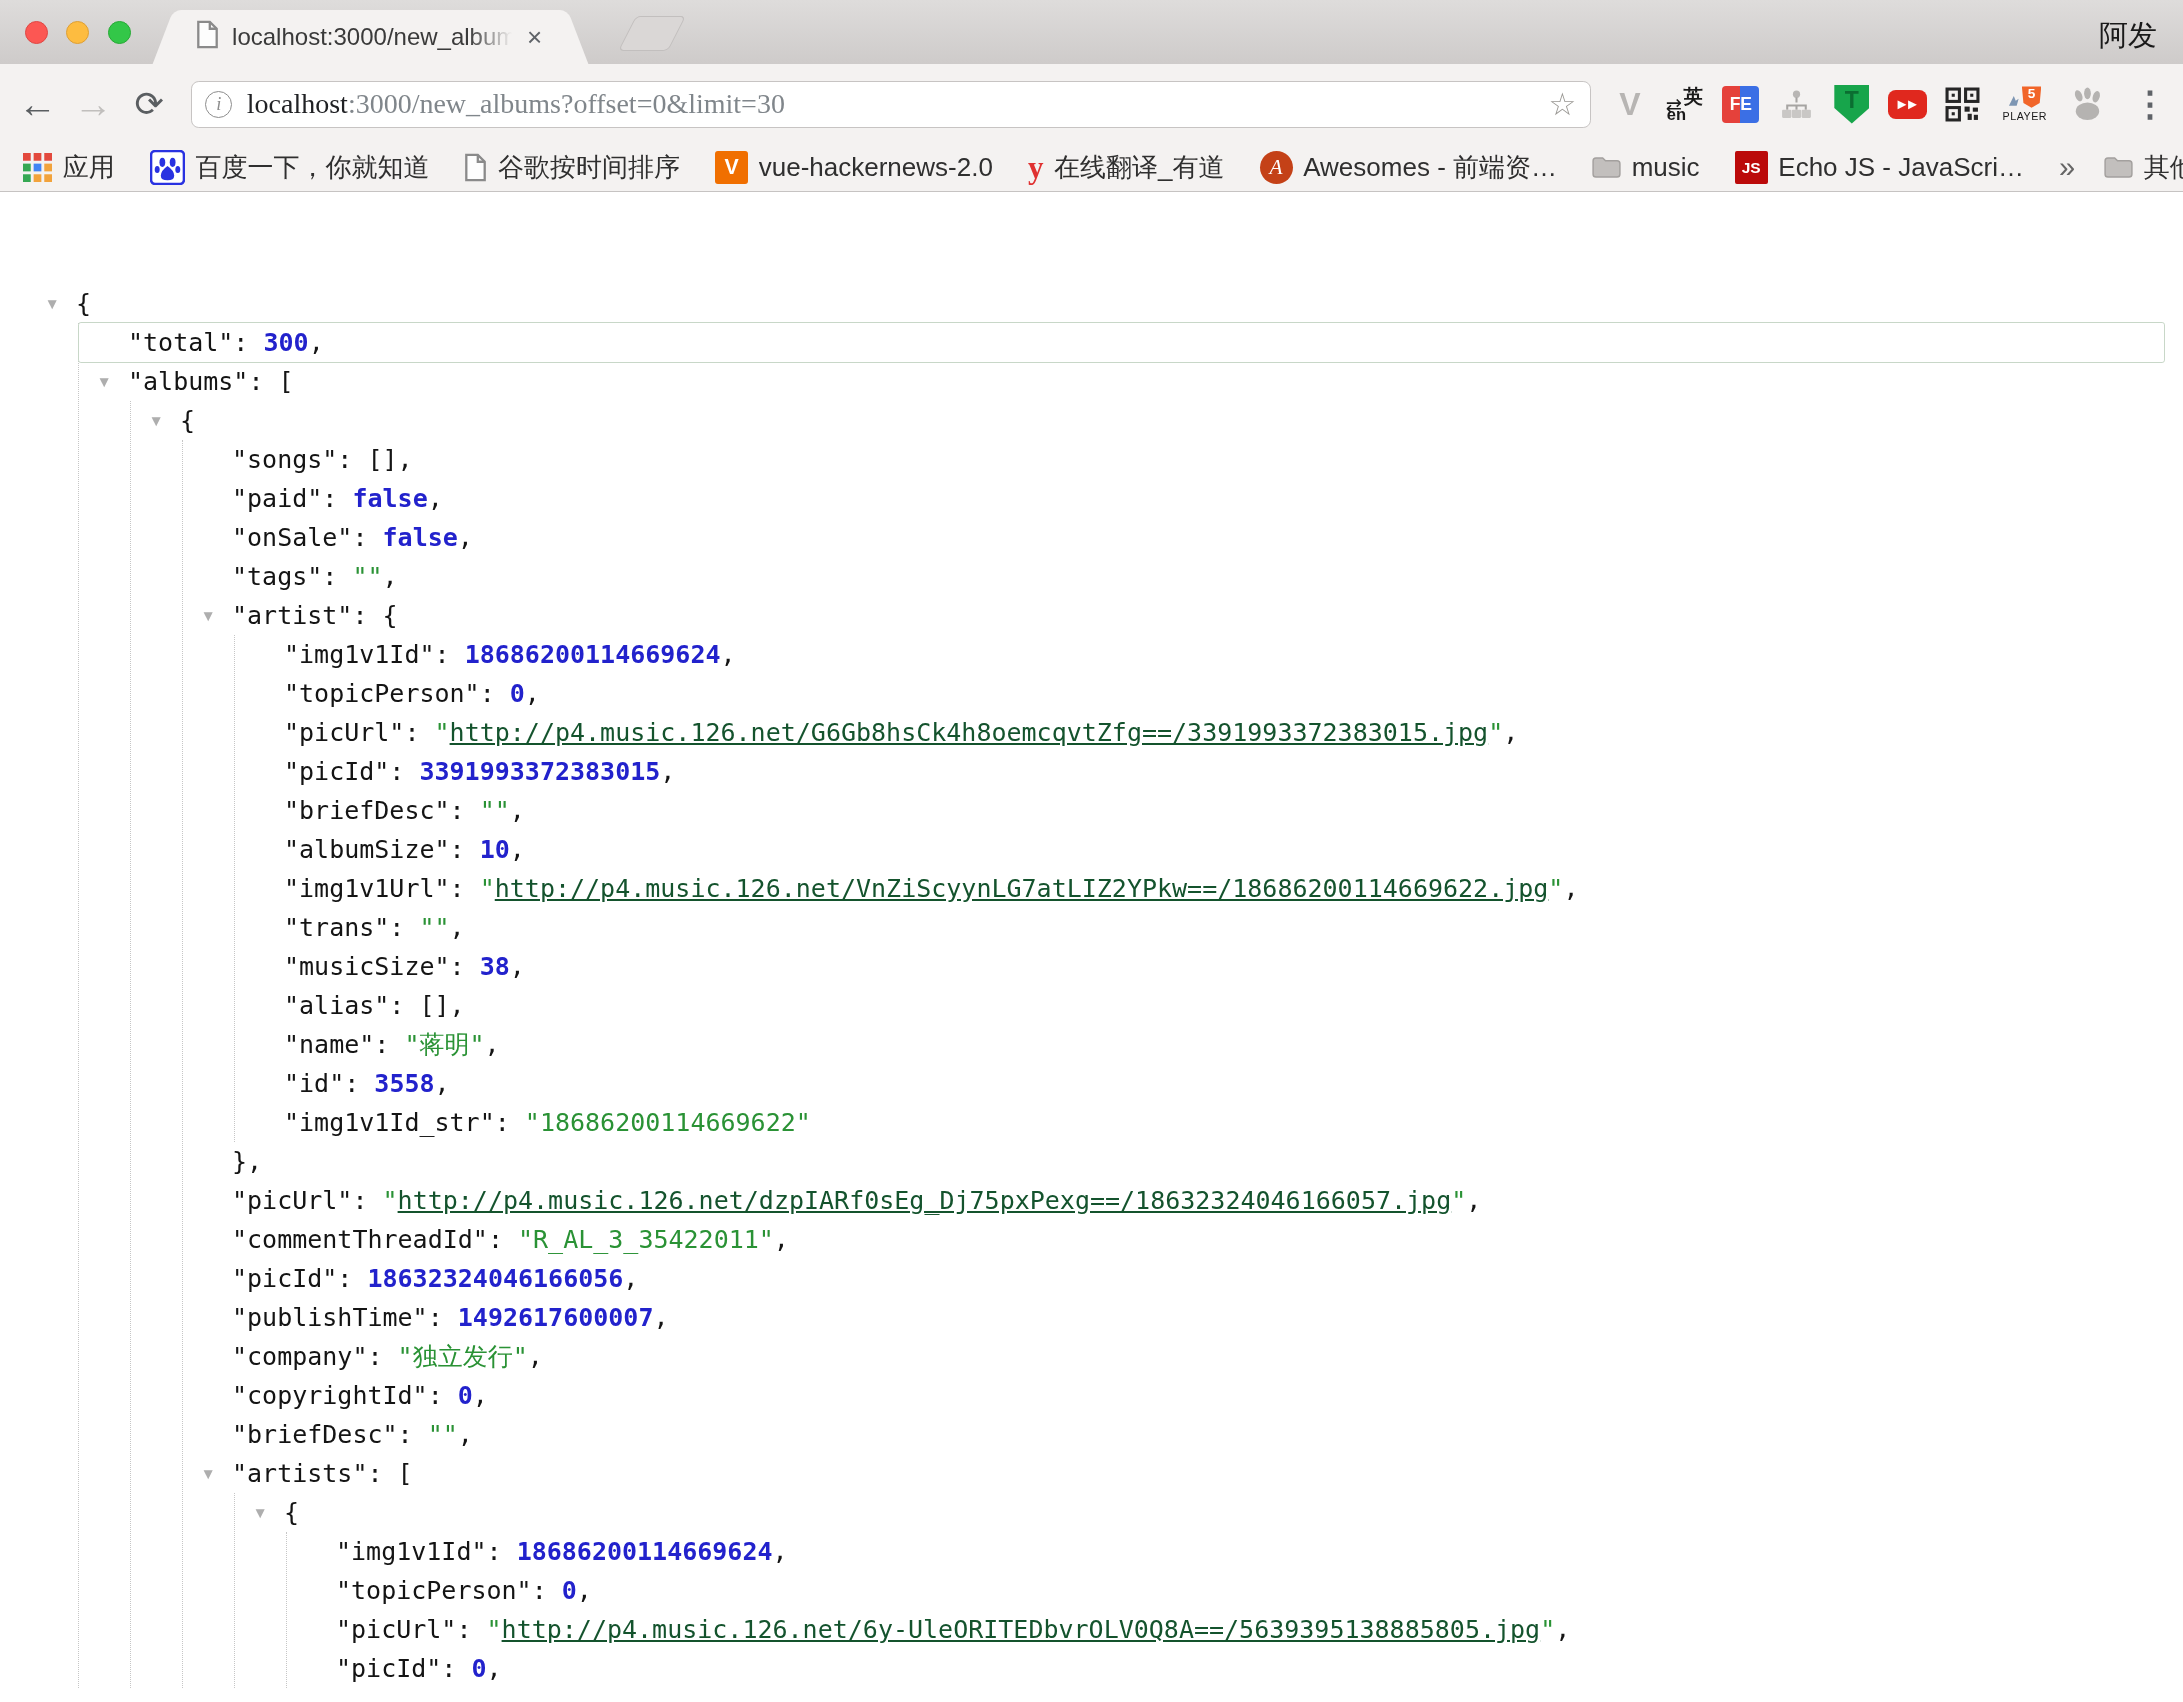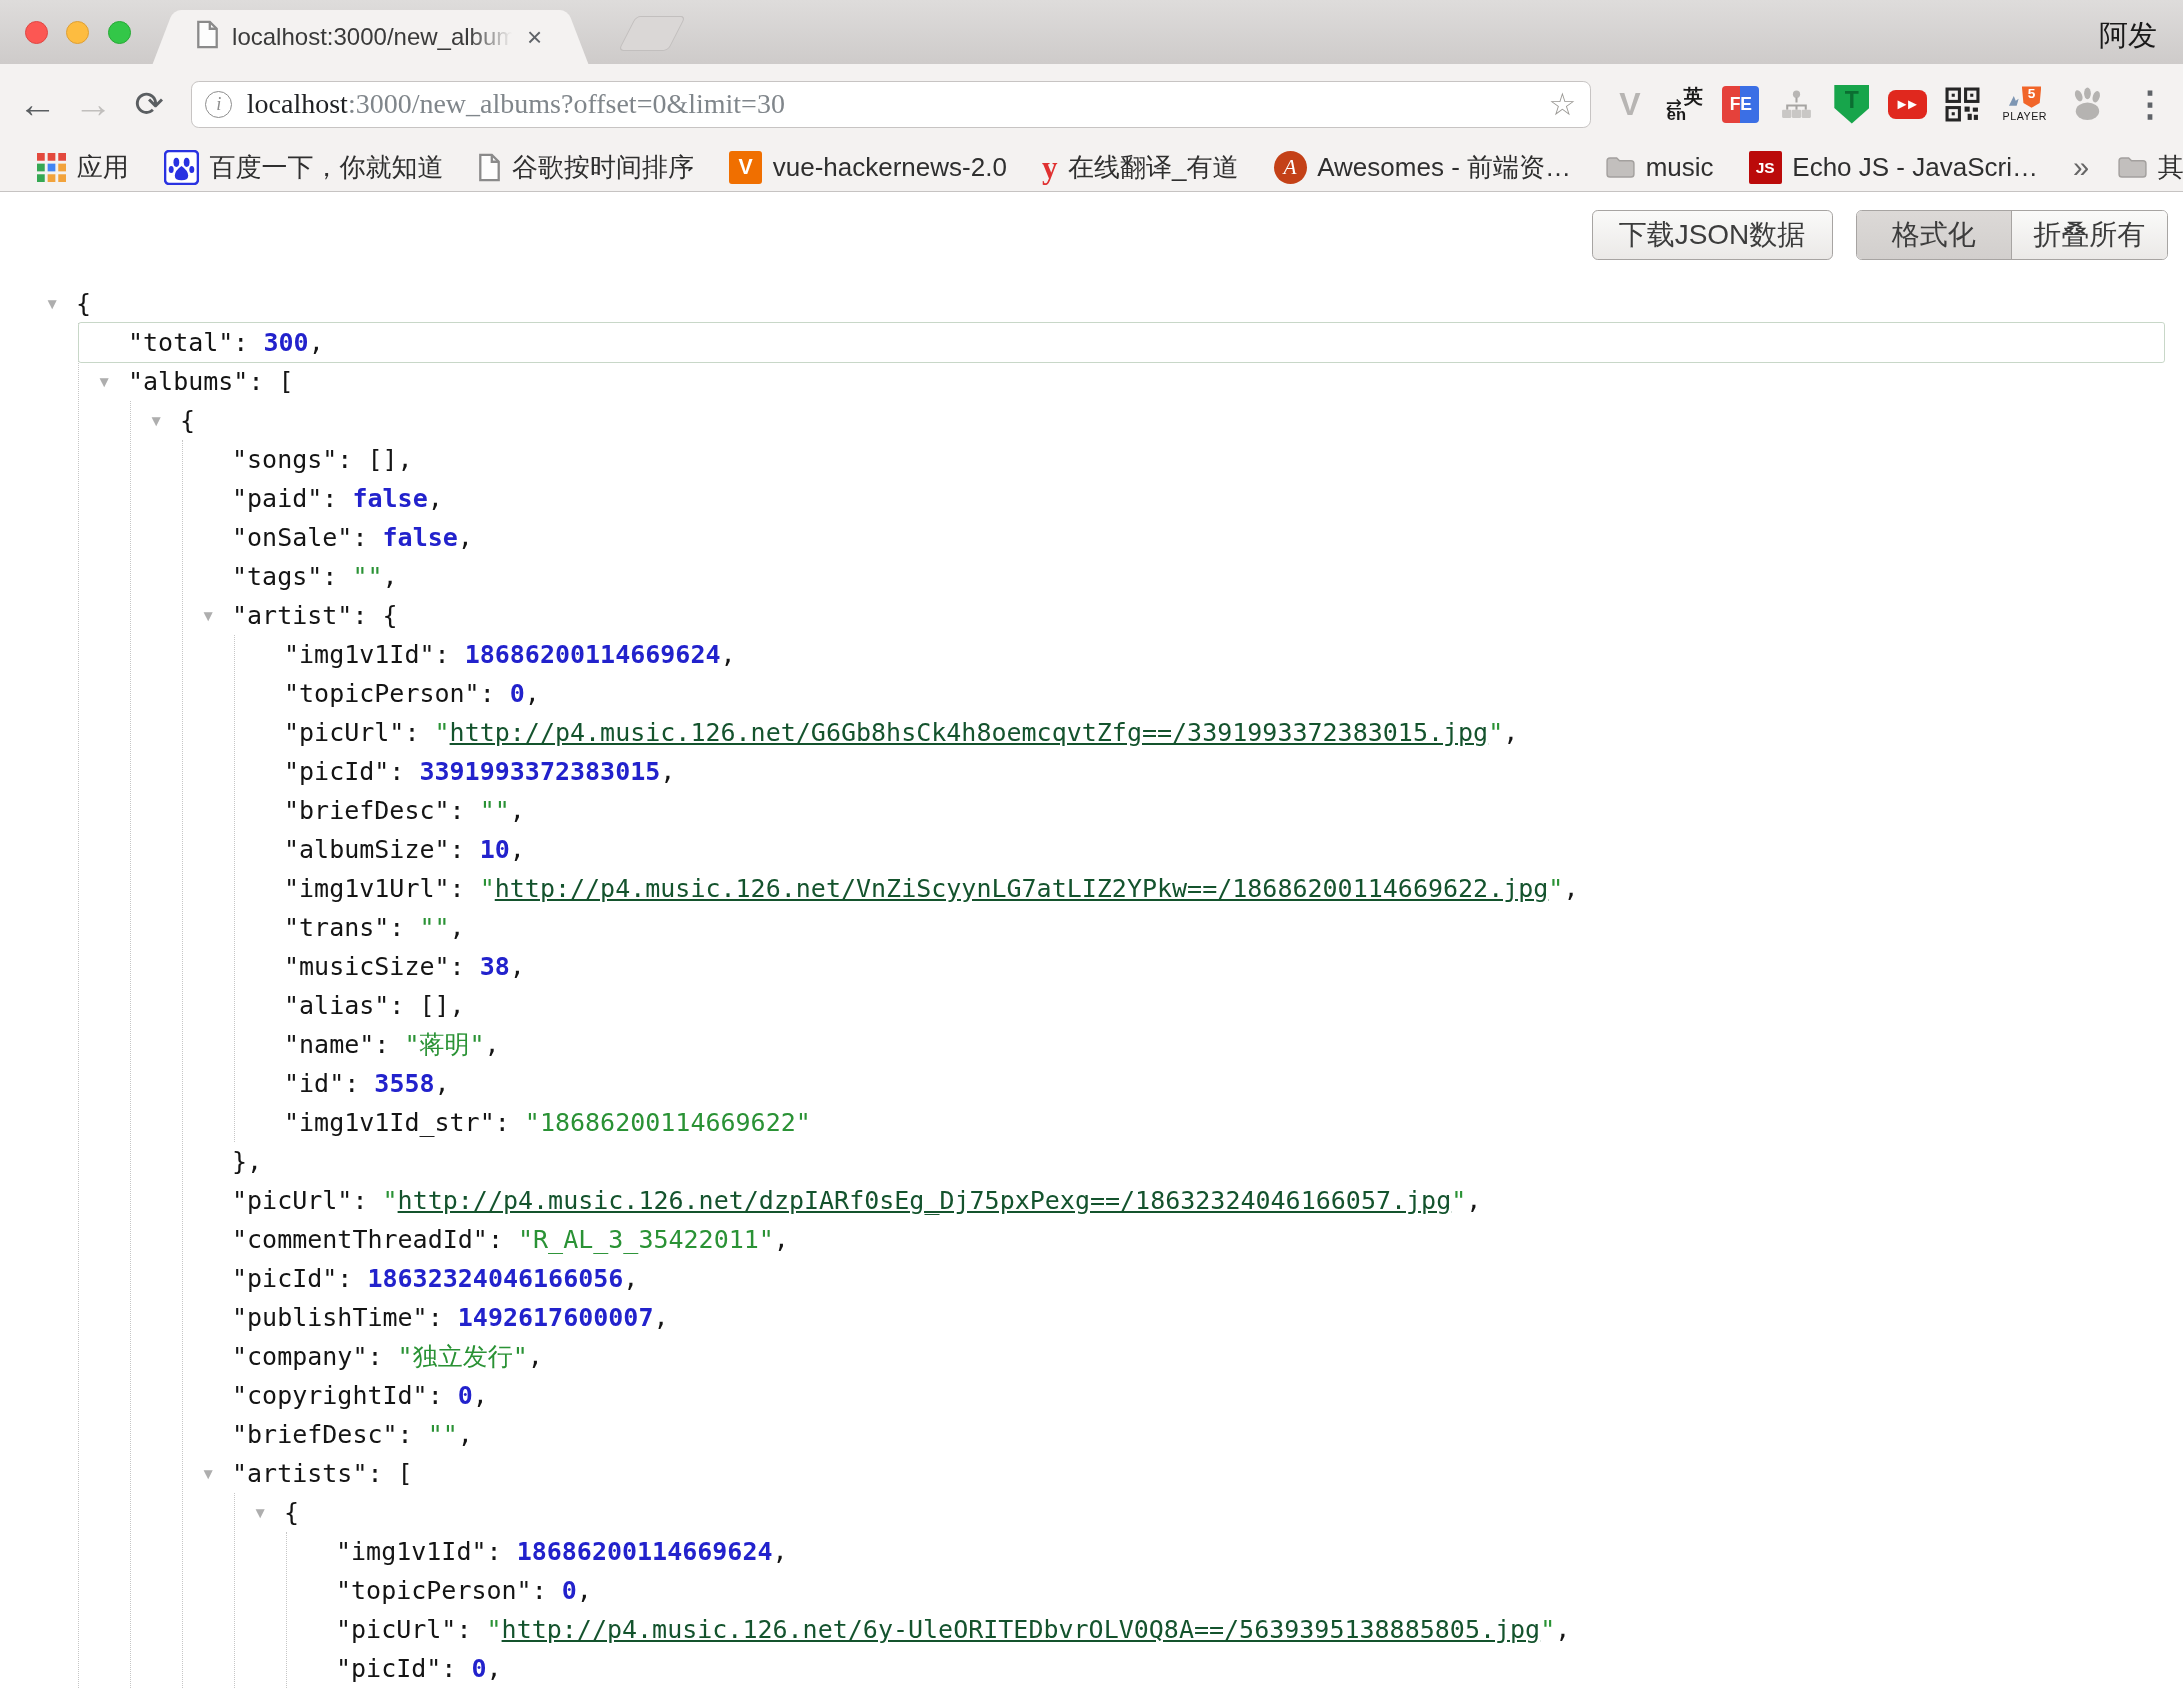--- a/index.html
+++ b/index.html
@@ -67,21 +67,21 @@
   .ext-h5 { display:flex; flex-direction:column; align-items:center; width:52px; }
   .h5-row { display:flex; align-items:flex-end; gap:1.9px; }
   .h5-shield { width:19.4px; height:21.3px; background:#f16529;
                clip-path:polygon(0 0,100% 0,92% 78%,50% 100%,8% 78%);
                color:#fff; font-size:13.6px; font-weight:bold; display:flex; justify-content:center; }
   .h5-label { font-size:10.7px; color:#1a1a1a; letter-spacing:0.5px; margin-top:1.9px; }
   .menu-dots { font-size:35px; color:#5f6368; margin-left:9.7px; font-weight:bold; }
 
   
   .bookmarks { height:48px; background:#f4f2f1; border-bottom:1px solid #c6c3c2;
-               display:flex; align-items:center; padding:0 37px; font-size:26px; color:#2f2f2f; }
+               display:flex; align-items:center; padding:0 23px; font-size:26px; color:#2f2f2f; }
   .bm { display:flex; align-items:center; margin-right:35px; white-space:nowrap; }
   .bm .ico { margin-right:10.7px; display:flex; align-items:center; }
   .bm-badge { width:33px; height:33px; border-radius:2.9px; color:#fff; font-weight:bold;
               display:flex; align-items:center; justify-content:center; }
   .bm-vue { background:#f06f00; font-size:21.3px; }
   .bm-js  { background:#bb0a0a; font-size:15.5px; border-radius:1.9px; }
   .bm-youdao { color:#e03131; font-size:31px; font-weight:bold; font-family:"Liberation Serif",serif; }
   .bm-awe { width:33px; height:33px; border-radius:50%; background:#c44117; color:#fff;
             font-family:"Liberation Serif",serif; font-style:italic; font-size:21.3px;
             display:flex; align-items:center; justify-content:center; }
@@ -302,27 +302,20 @@
     <span class="ico">
       <svg width="29" height="23" viewBox="0 0 30 24">
           <path d="M1 5 q0-3 3-3 h7 l3 3 h12 q3 0 3 3 v11 q0 3-3 3 h-22 q-3 0-3-3 z" fill="#c2bfbd" stroke="#a3a09e" stroke-width="1.5"></path>
         </svg>
     </span>
     <span>其他书签</span>
   </span>
 </div>
 
 <div class="page">
-  <div class="controls">
-    <div class="btn btn-download">下载JSON数据</div>
-    <div class="segmented">
-      <div class="seg active">格式化</div>
-      <div class="seg inactive">折叠所有</div>
-    </div>
-  </div>
 
   <div class="tree">
       <div class="row"><span class="tgl">▼</span><span class="jp">{</span></div>
       <div class="kids">
         <div class="row hl"><span class="jk">"total"</span><span class="jp">: </span><span class="jn">300</span><span class="jp">,</span></div>
         <div class="row"><span class="tgl">▼</span><span class="jk">"albums"</span><span class="jp">: [</span></div>
         <div class="kids">
           <div class="row"><span class="tgl">▼</span><span class="jp">{</span></div>
           <div class="kids">
             <div class="row"><span class="jk">"songs"</span><span class="jp">: [],</span></div>

